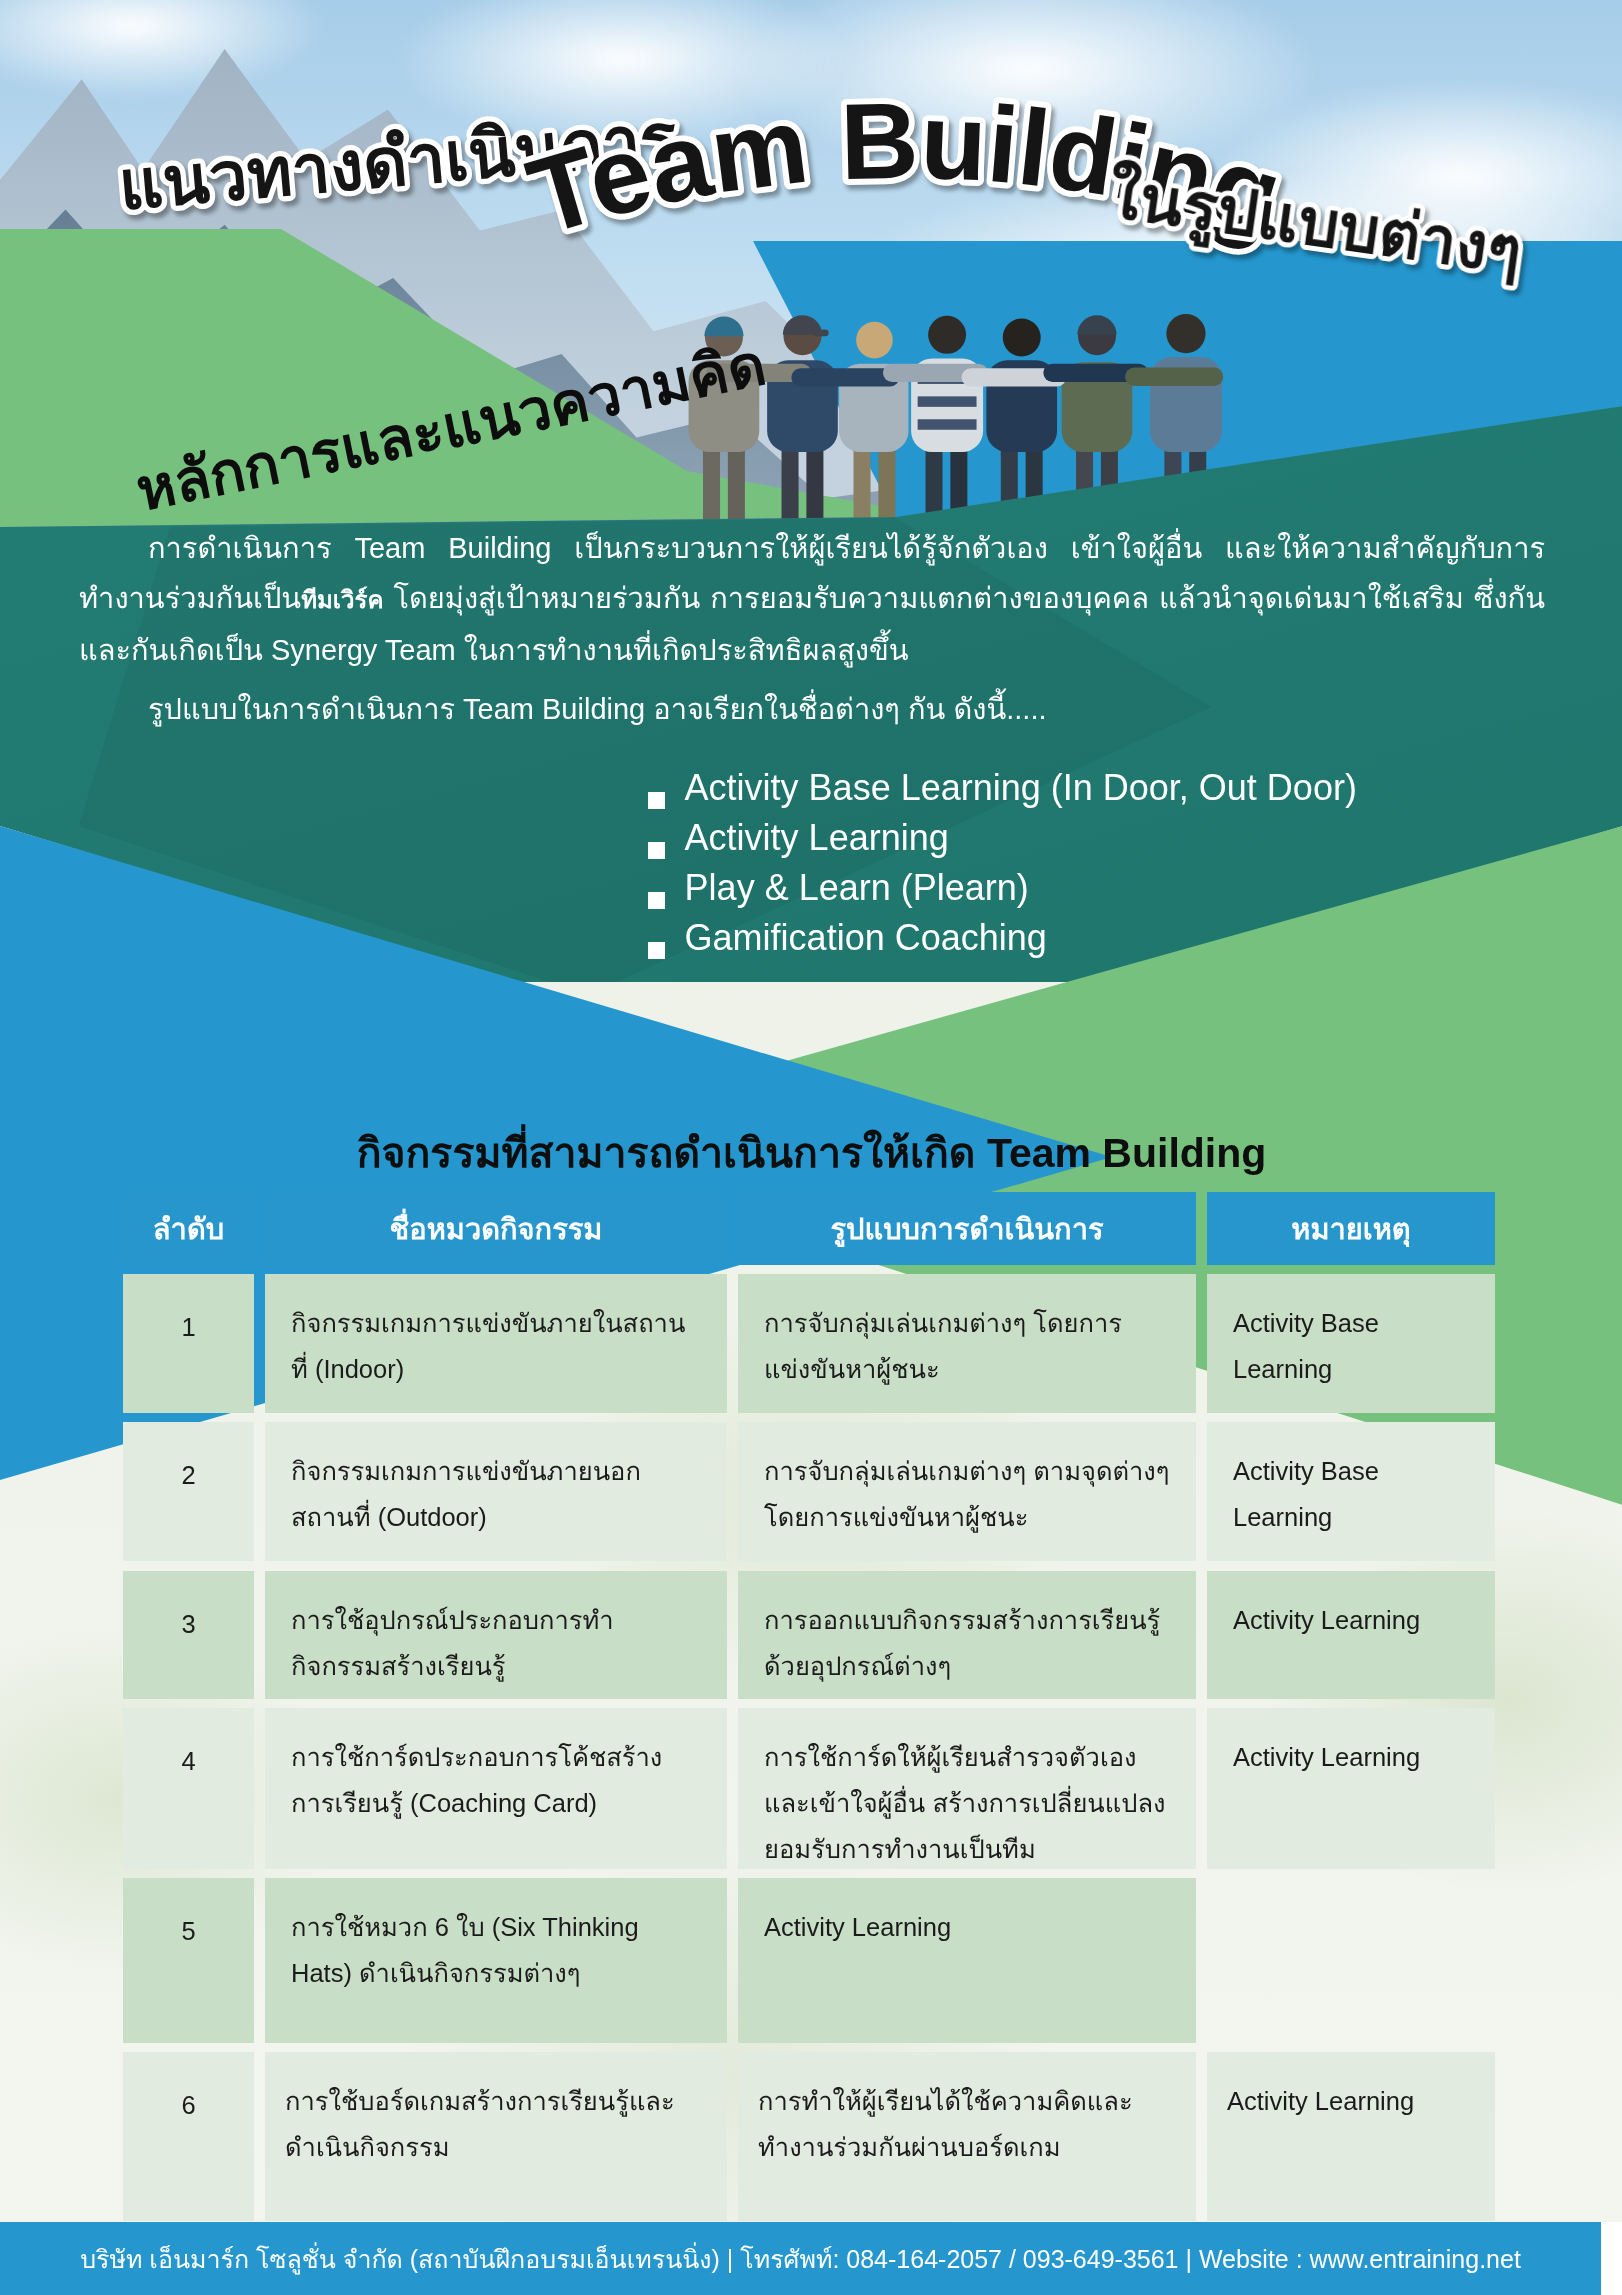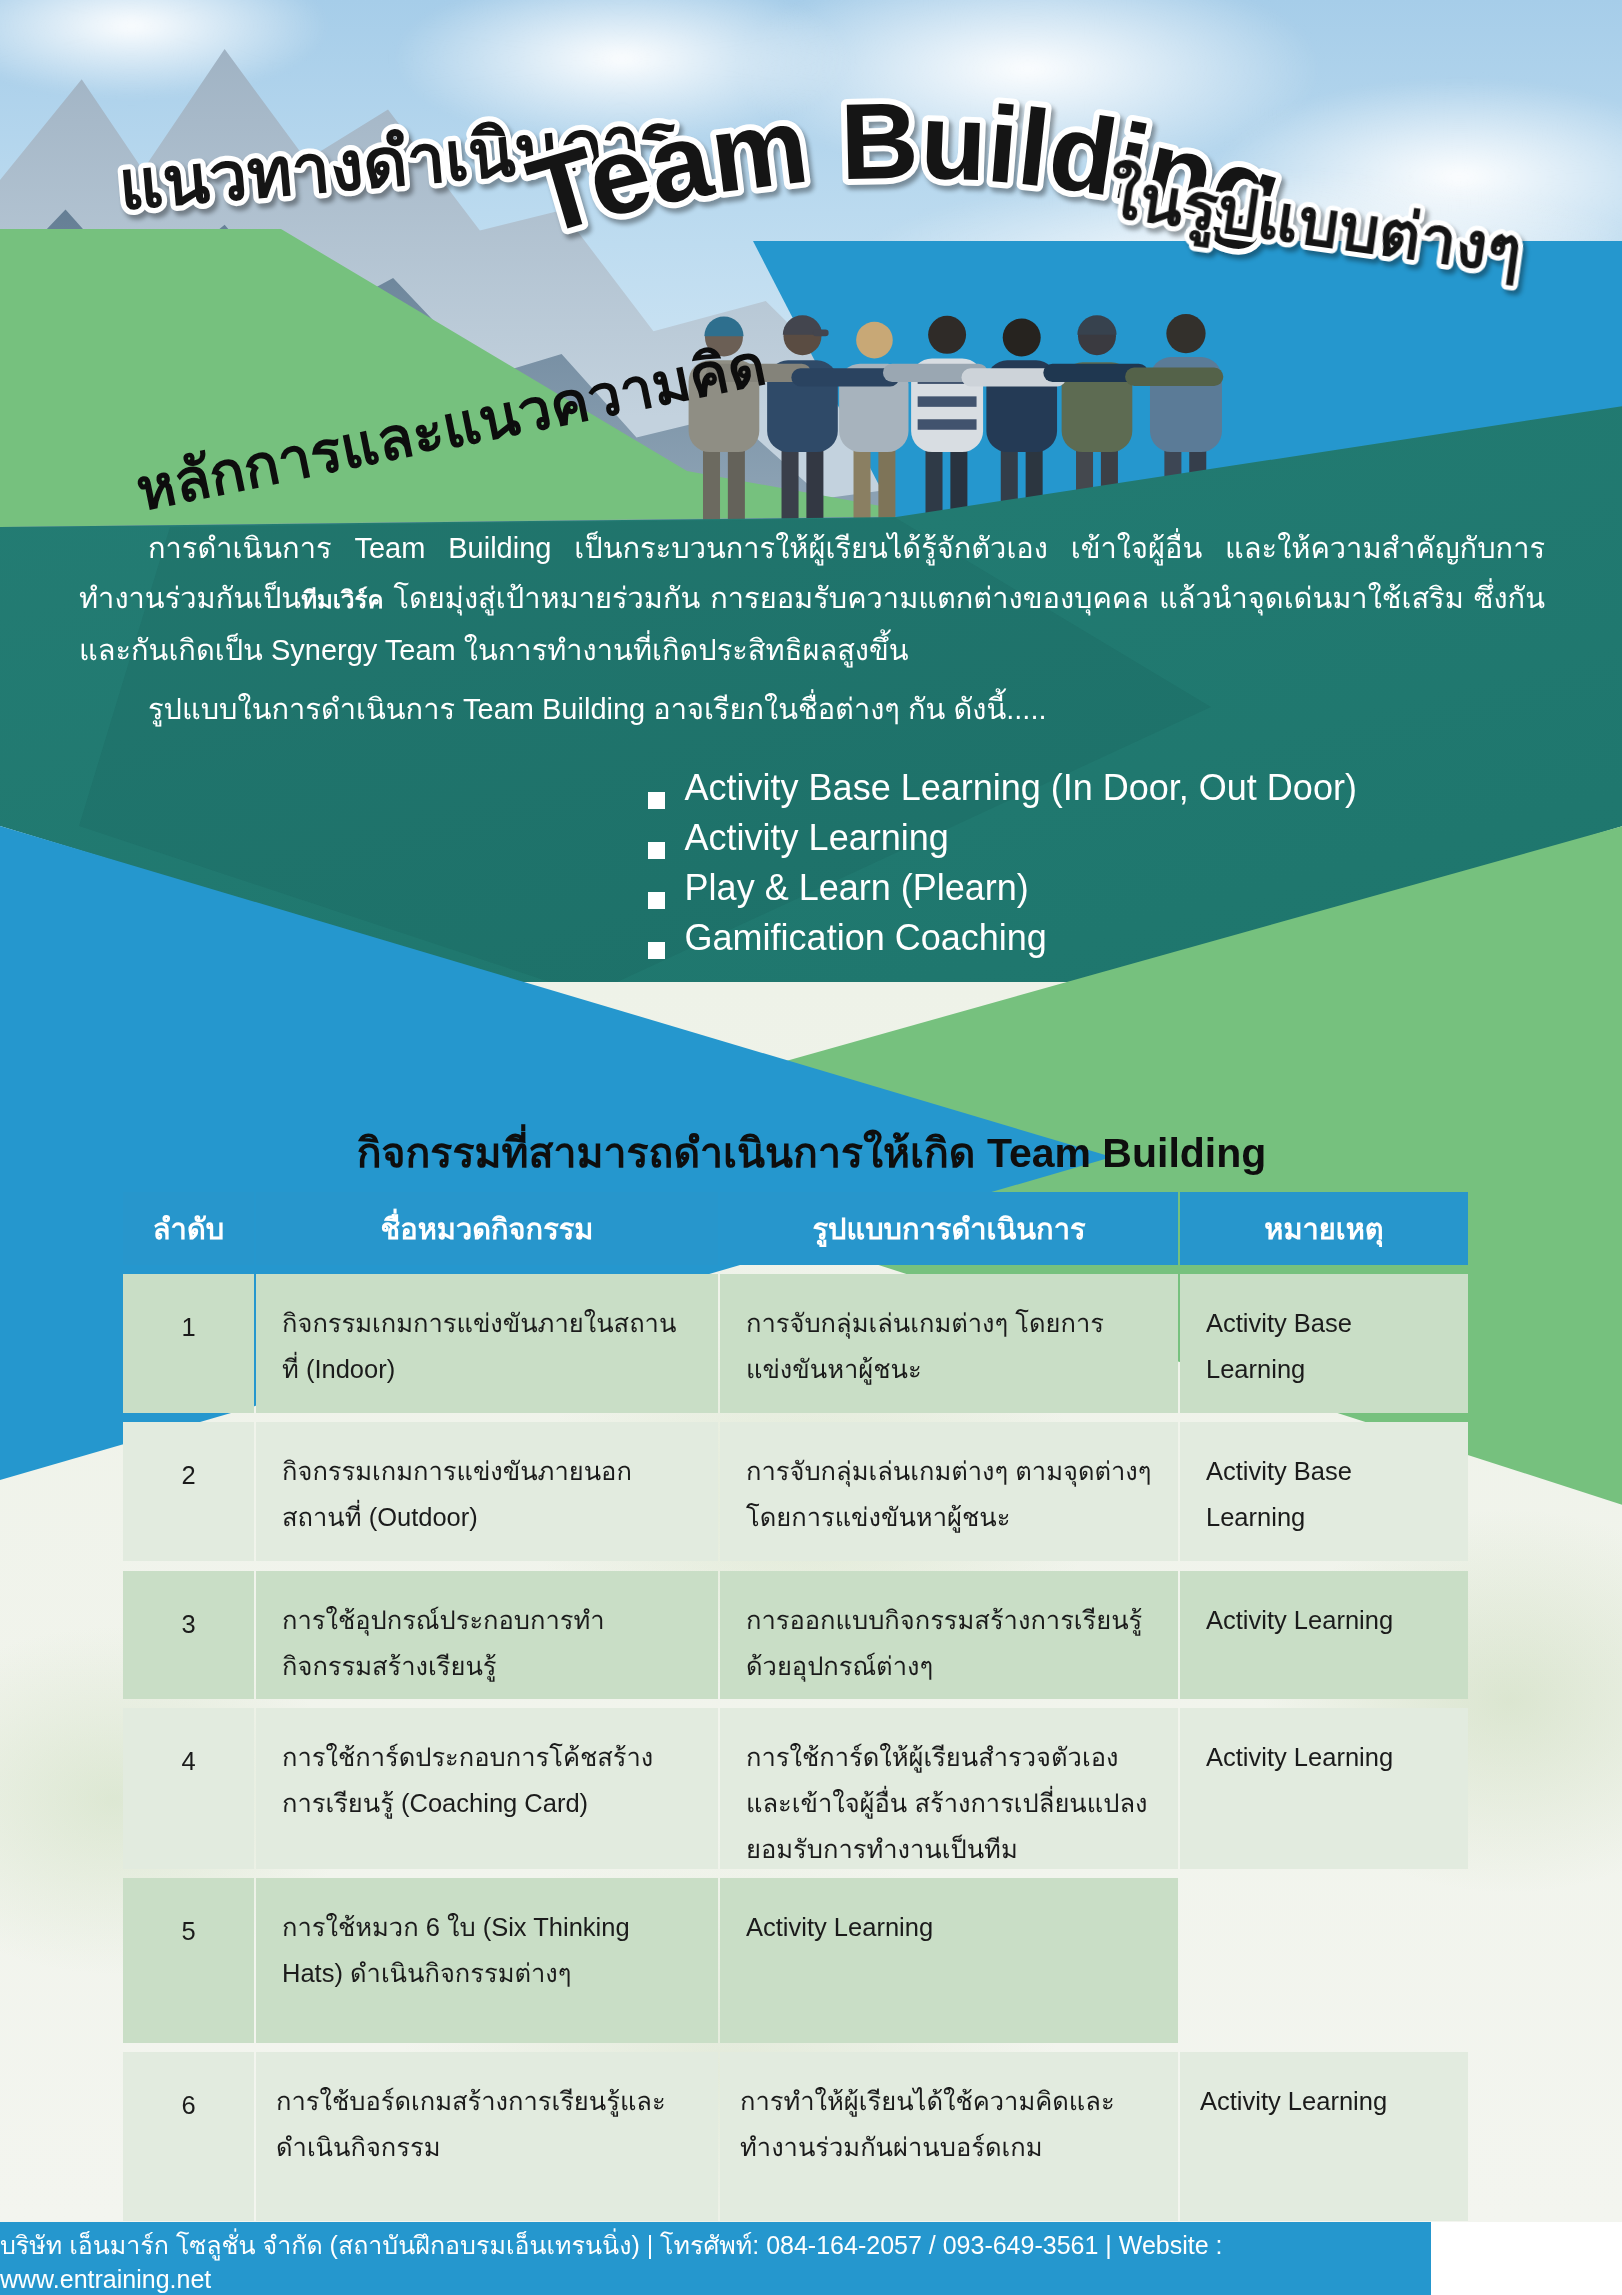--- a/index.html
+++ b/index.html
@@ -73,34 +73,34 @@
   .subline{position:absolute;left:79px;top:684px;width:1466px;
     color:var(--text-white);font-size:29px;line-height:50px;text-indent:69px;}
   .bullets{position:absolute;left:648px;top:759px;list-style:none;}
   .bullets li{display:flex;align-items:flex-end;height:50px;color:var(--text-white);font-size:36px;}
   .sq{display:inline-block;width:17px;height:17px;background:#fff;margin-right:19.6px;flex:none;}
 
   
   .tbl-title{position:absolute;left:0;top:1120px;width:1623px;text-align:center;
     font-size:41px;font-weight:bold;color:#0e0e0e;}
   .tbl{position:absolute;left:123px;top:1192px;width:1372px;}
-  .trow{display:grid;grid-template-columns:131px 462px 458px 288px;column-gap:2px;margin-bottom:9.2px;}
+  .trow{display:grid;grid-template-columns:131px 462px 458px 288px;column-gap:11px;margin-bottom:9.2px;}
   .trow>div{overflow:hidden;}
   .thead .cell{background:var(--table-header-blue);color:#fff;font-size:29px;font-weight:bold;
     display:flex;align-items:center;justify-content:center;height:73px;}
   .cell-body{font-size:25.5px;line-height:46px;color:#1b1b1b;padding:26px 26px 0 26px;
     overflow-wrap:break-word;}
   .c-no{text-align:center;padding:30px 0 0 0 !important;}
   .r-odd>div{background:var(--row-green);}
   .r-even>div{background:var(--row-green-light);}
   .h1{height:139px;} .h2{height:139px;} .h3{height:128px;}
   .h4{height:161px;} .h5{height:165px;} .h6{height:169px;padding-left:20px;}
 
   
-  .footer{position:absolute;left:0;top:2222px;width:1431px;height:74px;background:var(--footer-blue);
+  .footer{position:absolute;left:0;top:2222px;width:1601px;height:74px;background:var(--footer-blue);
     color:#fff;font-size:25px;display:flex;align-items:center;justify-content:center;}
 </style>
 </head>
 <body>
 
 <div class="canvas">
 
   <div class="photo">
     <div class="cloud c1"></div>
     <div class="cloud c2"></div>

